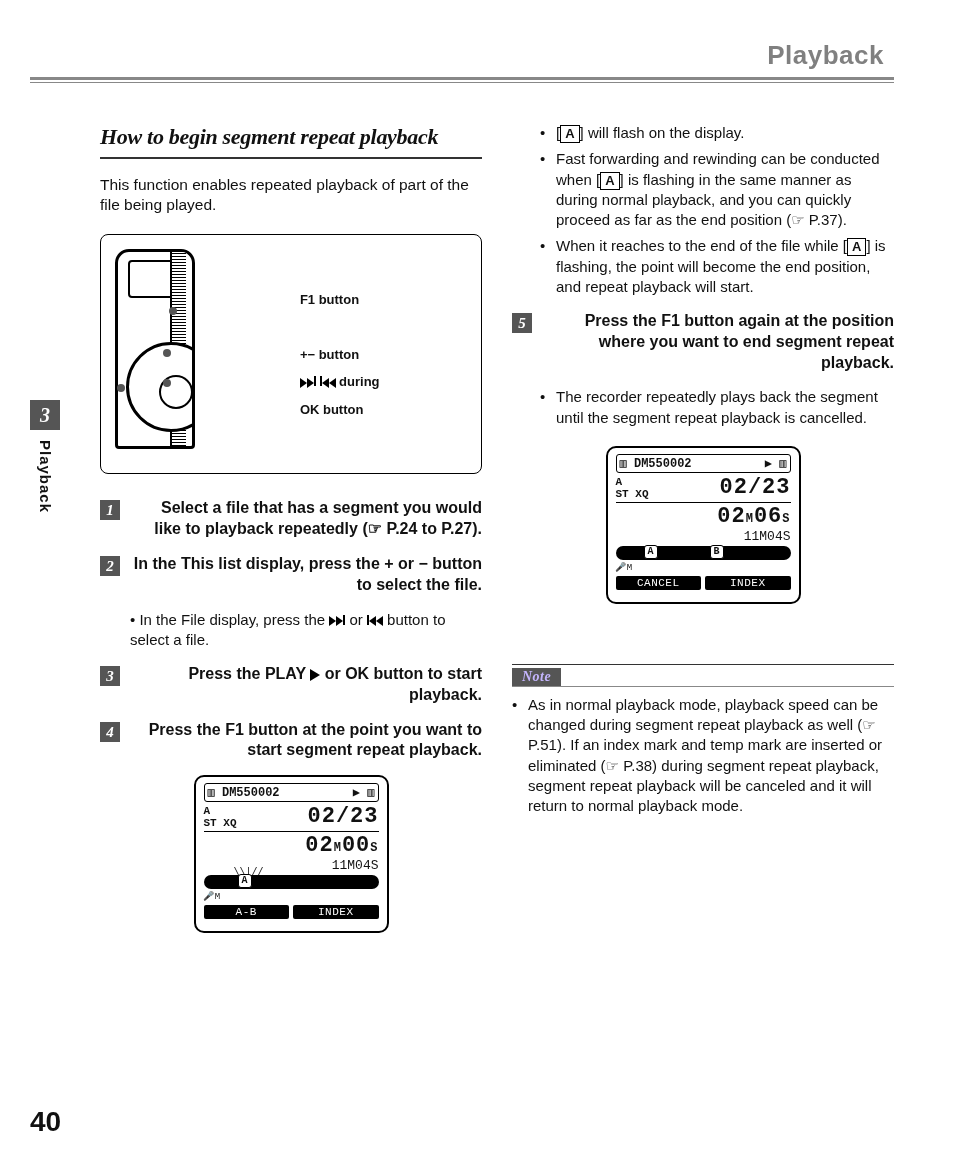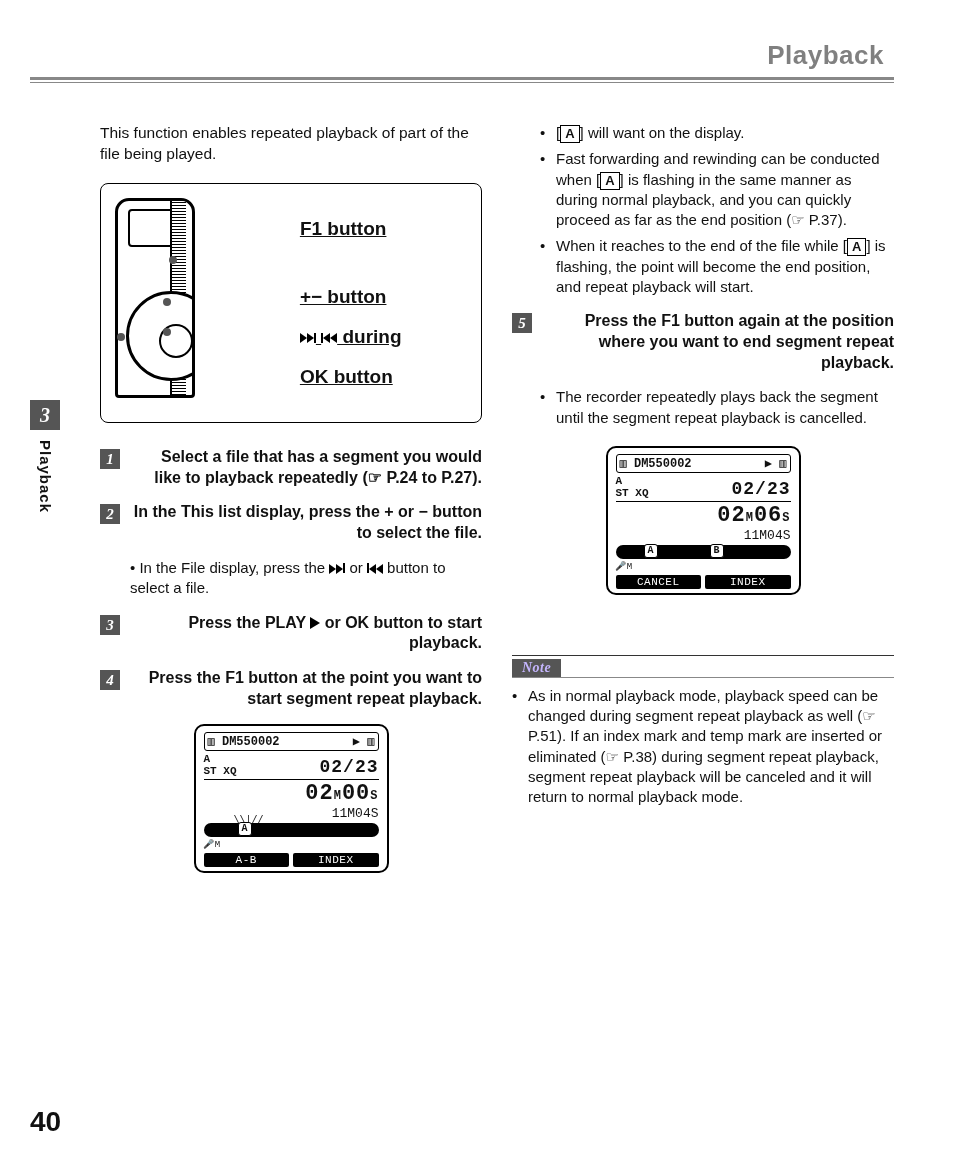--- a/index.html
+++ b/index.html
@@ -99,24 +99,23 @@
     position:absolute;
     left: 30px; top: 30px;
     width: 30px; height: 30px;
     border: 2px solid #000;
     border-radius: 50%;
   }
   .dot { position:absolute; width:8px;height:8px;border-radius:50%;background:#555; }
   .labels {
     flex: 1;
     padding-left: 30px;
-    font-size: 19px;
+    font-size: 13px;
     font-weight: 700;
     line-height: 2.1;
-    text-decoration: underline;
   }
   .step {
     display: flex;
     gap: 10px;
     margin-bottom: 14px;
     align-items: flex-start;
   }
   .step-num {
     width: 20px; height: 20px;
     background: #555;
@@ -175,28 +174,28 @@
     content:"";display:inline-block;width:0;height:0;
     border-top:5px solid transparent;border-bottom:5px solid transparent;
     border-right:7px solid #000;
   }
   .rw-bar{display:inline-block;width:2px;height:10px;background:#000;}
   .lcd {
     width: 195px;
     margin: 8px auto 14px;
     border: 2px solid #000;
     border-radius: 10px;
-    padding: 6px 8px 4px;
+    padding: 6px 8px 12px;
     font-family: 'Courier New', monospace;
     background:#fff;
   }
   .lcd-row1 { display:flex;justify-content:space-between;align-items:center;border:1px solid #000;border-radius:3px;padding:1px 3px;font-size:12px;font-weight:700;}
   .lcd-row2 { display:flex;justify-content:space-between;align-items:flex-end;margin:2px 0;}
   .lcd-row2 .l{font-size:11px;font-weight:700;}
-  .lcd-row2 .r{font-size:18px;font-weight:900;letter-spacing:1px;text-align:center;}
+  .lcd-row2 .r{font-size:22px;font-weight:900;letter-spacing:1px;text-align:center;}
   .lcd hr{border:none;border-top:1px solid #000;margin:1px 0;}
   .lcd-big{text-align:right;font-size:22px;font-weight:900;letter-spacing:1px;}
   .lcd-big .s{font-size:12px;}
   .lcd-dur{text-align:right;font-size:13px;}
   .lcd-bar{height:14px;background:#000;border-radius:7px;margin:2px 0;position:relative;}
   .lcd-ab{position:absolute;top:-1px;background:#fff;border:1px solid #000;border-radius:3px;font-size:10px;font-weight:700;width:14px;text-align:center;line-height:12px;}
   .lcd-btns{display:flex;gap:4px;margin-top:3px;}
   .lcd-btn{flex:1;background:#000;color:#fff;text-align:center;font-size:11px;padding:1px 0;border-radius:2px;letter-spacing:0.5px;}
   .sun{position:absolute;top:-8px;left:30px;font-size:10px;}
   .col-right .step-sub, .col-right ul { font-size:15px; }
@@ -253,20 +252,21 @@
 <hr class="header-rule">
 
 <div class="side-tab">
   <div class="side-num">3</div>
   <div class="side-txt">Playback</div>
 </div>
 
 <div class="columns">
 
   <div class="col main-left">
+    <div class="section-title">How to begin segment repeat playback</div>
     <div class="intro">This function enables repeated playback of part of the file being played.</div>
 
     <div class="device-box">
       <div class="device-illus">
         <div class="device-body">
           <div class="device-screen"></div>
           <div class="device-side"></div>
           <div class="device-wheel"></div>
         </div>
         <div class="dot" style="left:54px;top:58px;"></div>
@@ -326,21 +326,21 @@
       <div style="font-size:9px;">🎤M</div>
       <div class="lcd-btns">
         <div class="lcd-btn">A-B</div>
         <div class="lcd-btn">INDEX</div>
       </div>
     </div>
   </div>
 
   <div class="col col-right">
     <ul class="bullets">
-      <li><span>[</span><span class="icon-box">A</span><span>] will want on the display.</span></li>
+      <li><span>[</span><span class="icon-box">A</span><span>] will flash on the display.</span></li>
       <li><span>Fast forwarding and rewinding can be conducted when [</span><span class="icon-box">A</span><span>] is flashing in the same manner as during normal playback, and you can quickly proceed as far as the end position (☞ P.37).</span></li>
       <li><span>When it reaches to the end of the file while [</span><span class="icon-box">A</span><span>] is flashing, the point will become the end position, and repeat playback will start.</span></li>
     </ul>
 
     <div class="step" style="margin-top:14px;">
       <div class="step-num">5</div>
       <div class="step-text">Press the F1 button again at the position where you want to end segment repeat playback.</div>
     </div>
     <ul class="bullets">
       <li>The recorder repeatedly plays back the segment until the segment repeat playback is cancelled.</li>

